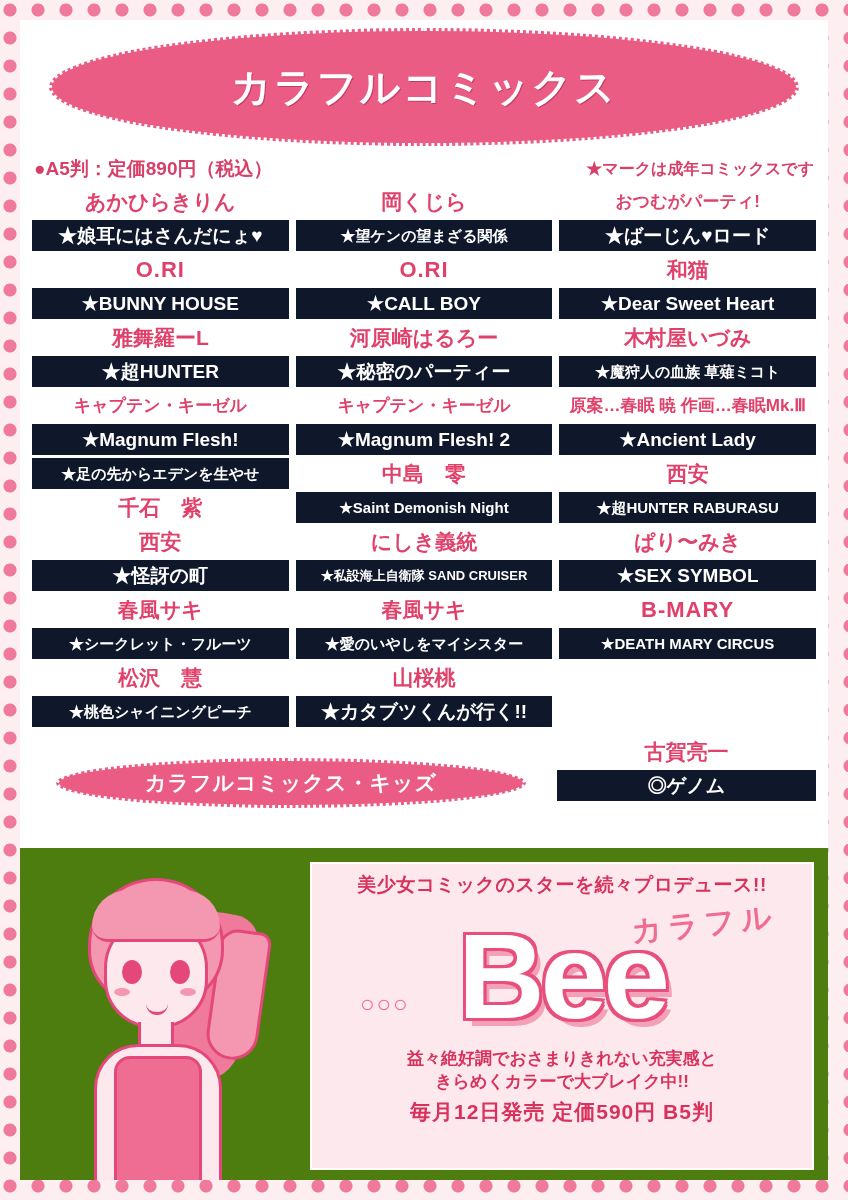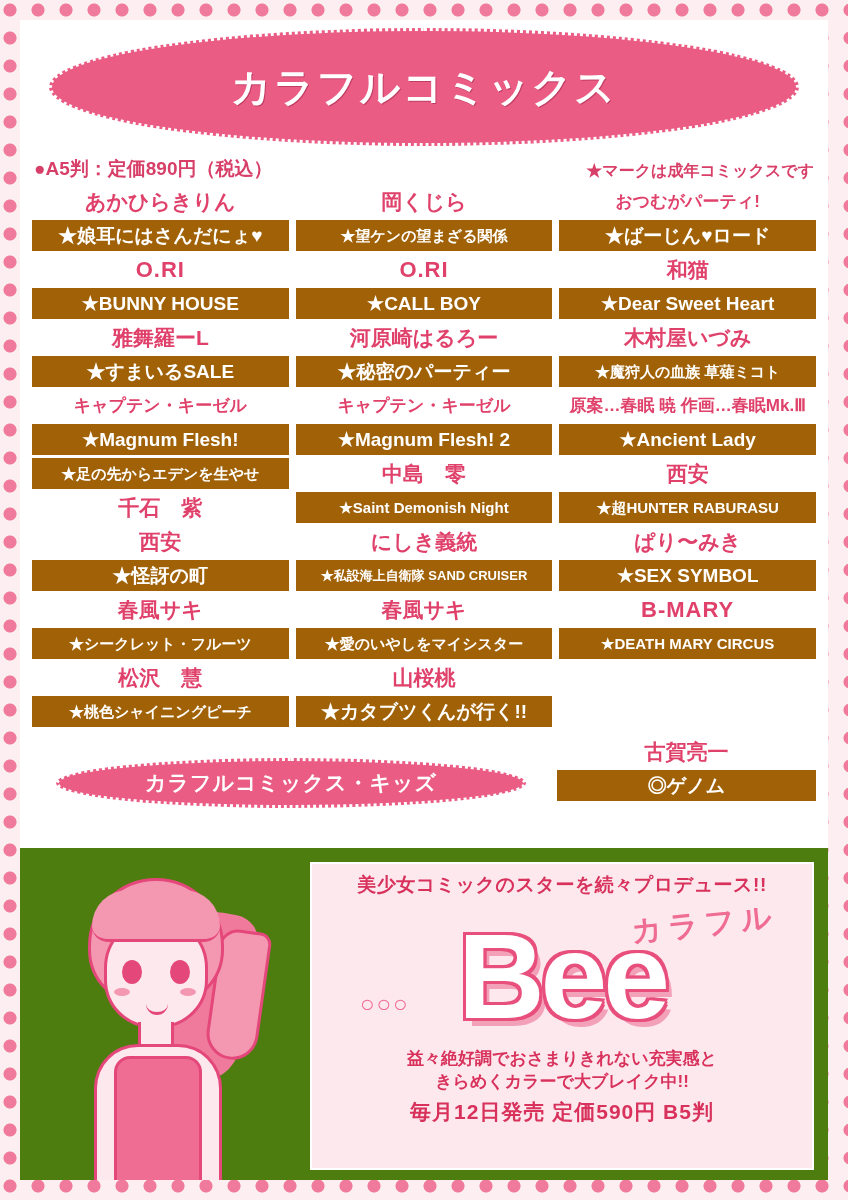--- a/index.html
+++ b/index.html
@@ -62,21 +62,21 @@
     font-weight: bold;
     letter-spacing: 3px;
     line-height: 1.1;
     text-shadow: 1px 1px 0 #c03c63;
   }
 
   
   .notes {
     display: flex;
     justify-content: space-between;
-    align-items: flex-end;
+    align-items: center;
     padding: 10px 14px 4px 14px;
     color: #d83f68;
     font-weight: bold;
   }
   .notes .left { font-size: 19px; }
   .notes .right { font-size: 16px; }
 
   
   .columns {
     display: flex;
@@ -93,21 +93,21 @@
     font-weight: bold;
     overflow: hidden;
     white-space: nowrap;
   }
   .cell.author {
     background: #ffffff;
     color: #e0416b;
     font-size: 21px;
   }
   .cell.title {
-    background: #a16207;
+    background: #0f172a;
     color: #ffffff;
     font-size: 19px;
   }
   .cell.title.sm { font-size: 15px; }
   .cell.title.xs { font-size: 13px; }
   .cell.author.sm { font-size: 17px; }
   .cell.author.lat { font-size: 22px; letter-spacing: 1px; }
   .cell.empty { background: #ffffff; }
 
   
@@ -335,21 +335,21 @@
       <div class="right">★マークは成年コミックスです</div>
     </div>
 
     <div class="columns">
       <div class="col">
           <div class="cell author">あかひらきりん</div>
           <div class="cell title">★娘耳にはさんだにょ♥</div>
           <div class="cell author lat">O.RI</div>
           <div class="cell title">★BUNNY HOUSE</div>
           <div class="cell author">雅舞羅ーL</div>
-          <div class="cell title">★すまいるSALE</div>
+          <div class="cell title">★超HUNTER</div>
           <div class="cell author sm">キャプテン・キーゼル</div>
           <div class="cell title">★Magnum Flesh!</div>
           <div class="cell title sm">★足の先からエデンを生やせ</div>
           <div class="cell author">千石　紫</div>
           <div class="cell author">西安</div>
           <div class="cell title">★怪訝の町</div>
           <div class="cell author">春風サキ</div>
           <div class="cell title sm">★シークレット・フルーツ</div>
           <div class="cell author">松沢　慧</div>
           <div class="cell title sm">★桃色シャイニングピーチ</div>

